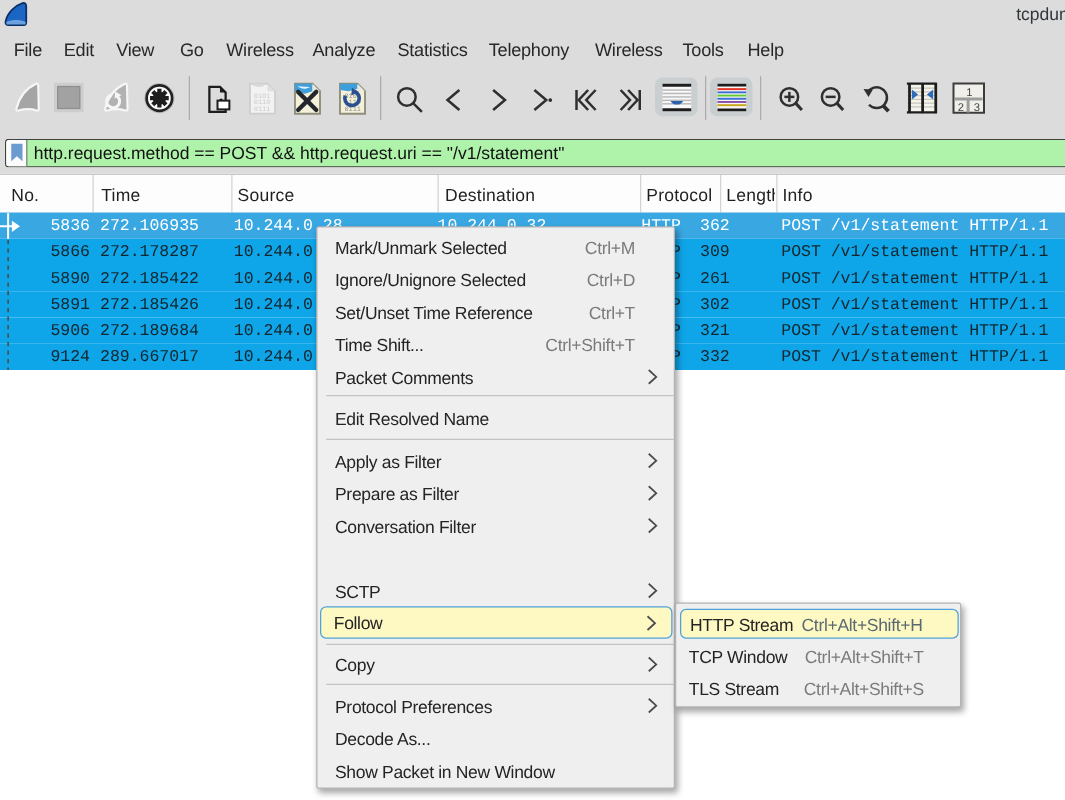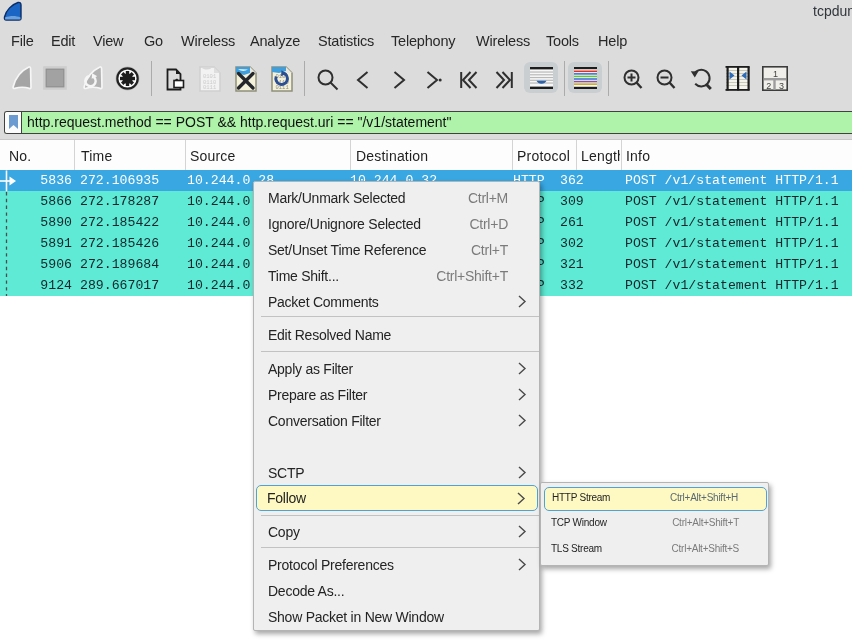--- a/index.html
+++ b/index.html
@@ -12,40 +12,40 @@
   
   #fbox { left:4px; top:111px; width:848px; height:23px; background:#aff3aa; border:1px solid #414141; border-right:none; border-radius:3px 0 0 3px; }
   #fbook { left:5px; top:112px; width:17px; height:21px; background:#fcfcfc; border-right:1px solid #414141; border-radius:2px 0 0 2px; }
   #ftext { left:27px; top:114px; font-size:14px; color:#111; white-space:nowrap; }
   
   #hdr { left:0; top:139px; width:852px; height:31px; background:#fdfdfd; border-top:1px solid #c8c8c8; }
   .hsep { position:absolute; top:140px; width:1px; height:30px; background:#d4d4d4; }
   .ht { position:absolute; top:148px; font-size:14px; letter-spacing:0.2px; color:#1f1f1f; white-space:nowrap; }
   
   #rows { left:0; top:170px; width:852px; height:126px; font-family:"Liberation Mono", monospace; font-size:13.2px; }
-  .row { position:absolute; left:0; width:852px; height:21px; background:#5eead4; color:#13262d; }
+  .row { position:absolute; left:0; width:852px; height:21px; background:#0ea5e9; color:#13262d; }
   .row span { position:absolute; top:3px; white-space:pre; }
   .row.sel { background:#38a7e2; color:#fff;padding-left:33px; }
   .cno { left:0; width:72px; text-align:right; }
   .ctime { left:80px; }
   .csrc { left:187px; }
   .cdst { left:350px; }
   .cproto { left:513px; }
   .clen { left:560px; width:58px; }
   .cinfo { left:625px; }
   
   #menu { left:253px; top:181px; width:287px; height:450px; background:#efefef; border:1px solid #b4b4b4; border-radius:2px; box-shadow:2px 3px 5px rgba(0,0,0,0.35); font-size:14px; letter-spacing:-0.25px; color:#242424; }
   .mitem { position:absolute; left:1px; width:283px; height:26px; }
   .mitem .lbl { position:absolute; left:13px; top:5px; white-space:nowrap; }
   .mitem .sc { position:absolute; right:30px; top:5px; color:#7b7b7b; }
   .msep { position:absolute; left:7px; width:278px; height:1px; background:#c2c2c2; }
   .marr { position:absolute; right:12px; top:6px; width:8px; height:13px; }
   .hl { background:#fef9c3; border:1.5px solid #4da2d9; border-radius:5px; }
   
-  #smenu { left:540px; top:482px; width:229px; height:84px; background:#efefef; border:1px solid #b4b4b4; border-radius:2px; box-shadow:2px 3px 5px rgba(0,0,0,0.35); font-size:10px; letter-spacing:-0.25px; color:#242424; }
+  #smenu { left:540px; top:482px; width:229px; height:84px; background:#efefef; border:1px solid #b4b4b4; border-radius:2px; box-shadow:2px 3px 5px rgba(0,0,0,0.35); font-size:14px; letter-spacing:-0.25px; color:#242424; }
   .smitem { position:absolute; left:3px; width:223px; height:24px; }
   .smitem .lbl { position:absolute; left:7px; top:4px; white-space:nowrap; }
   .smitem .sc { position:absolute; right:28px; top:4px; color:#7b7b7b; }
   svg { position:absolute; overflow:visible; }
   .tsep { position:absolute; top:61px; width:1px; height:35px; background:#ababab; }
   .tbtn { position:absolute; top:62px; width:34px; height:31px; background:#c9ced1; border-radius:6px; }
 </style>
 </head>
 <body>
 <div id="top" class="abs"></div>

